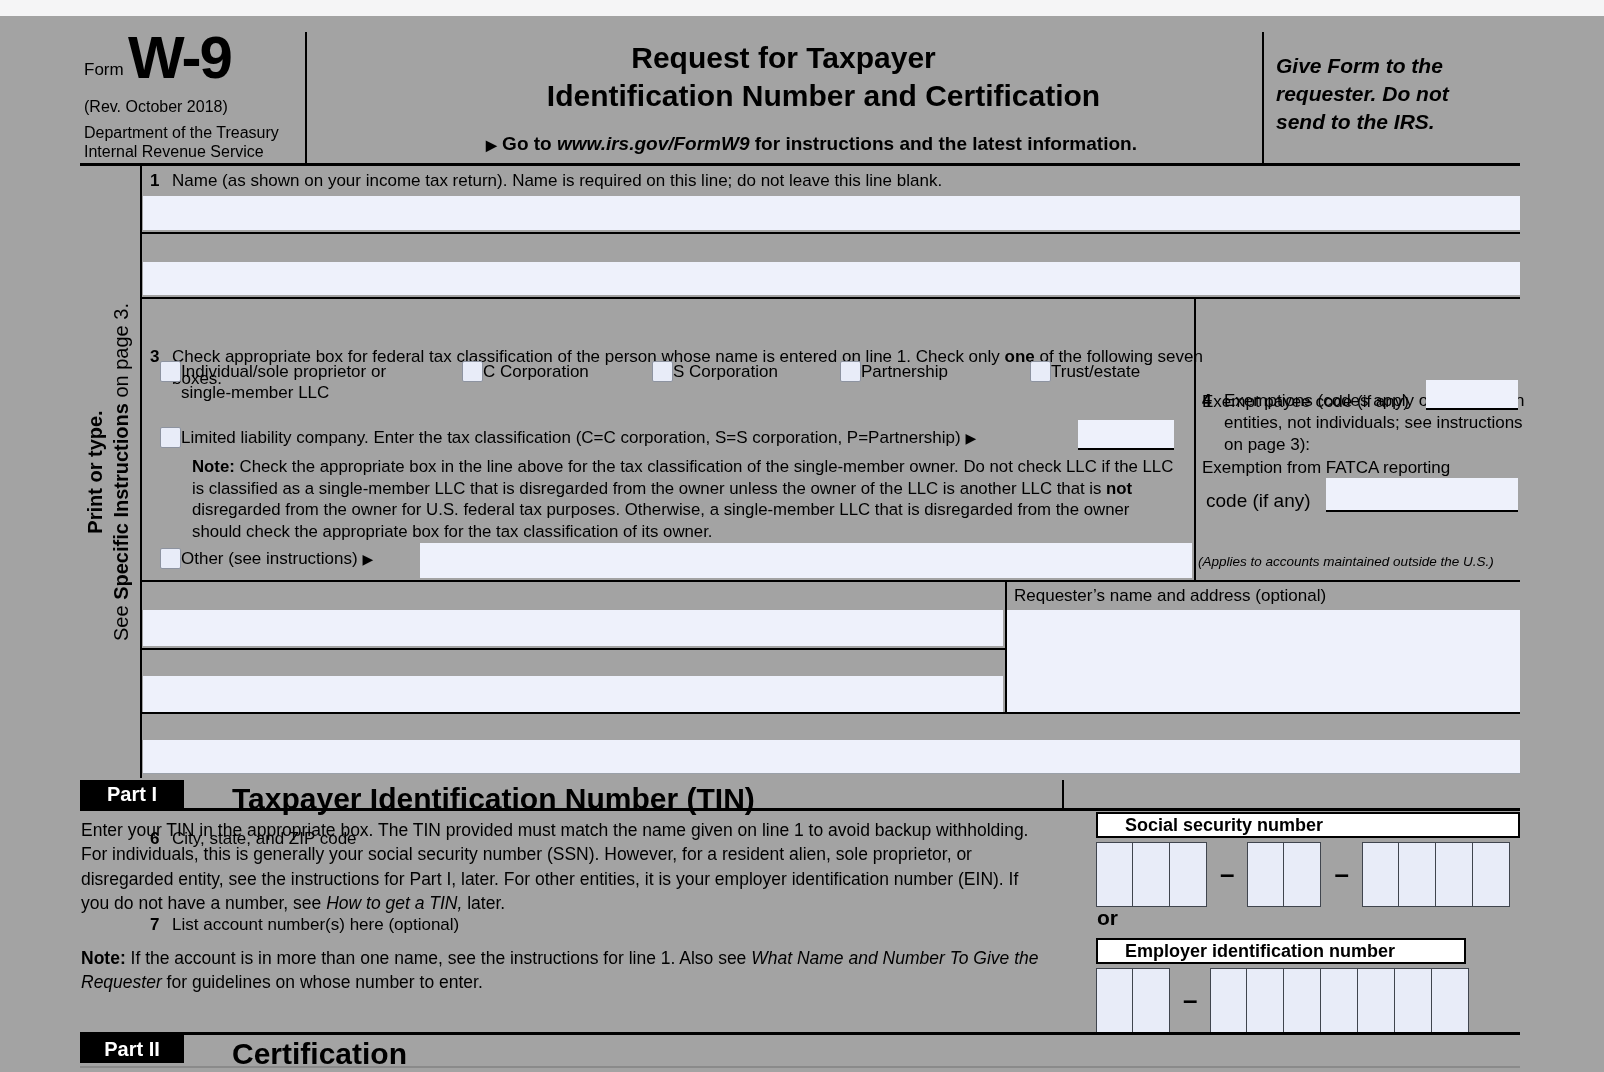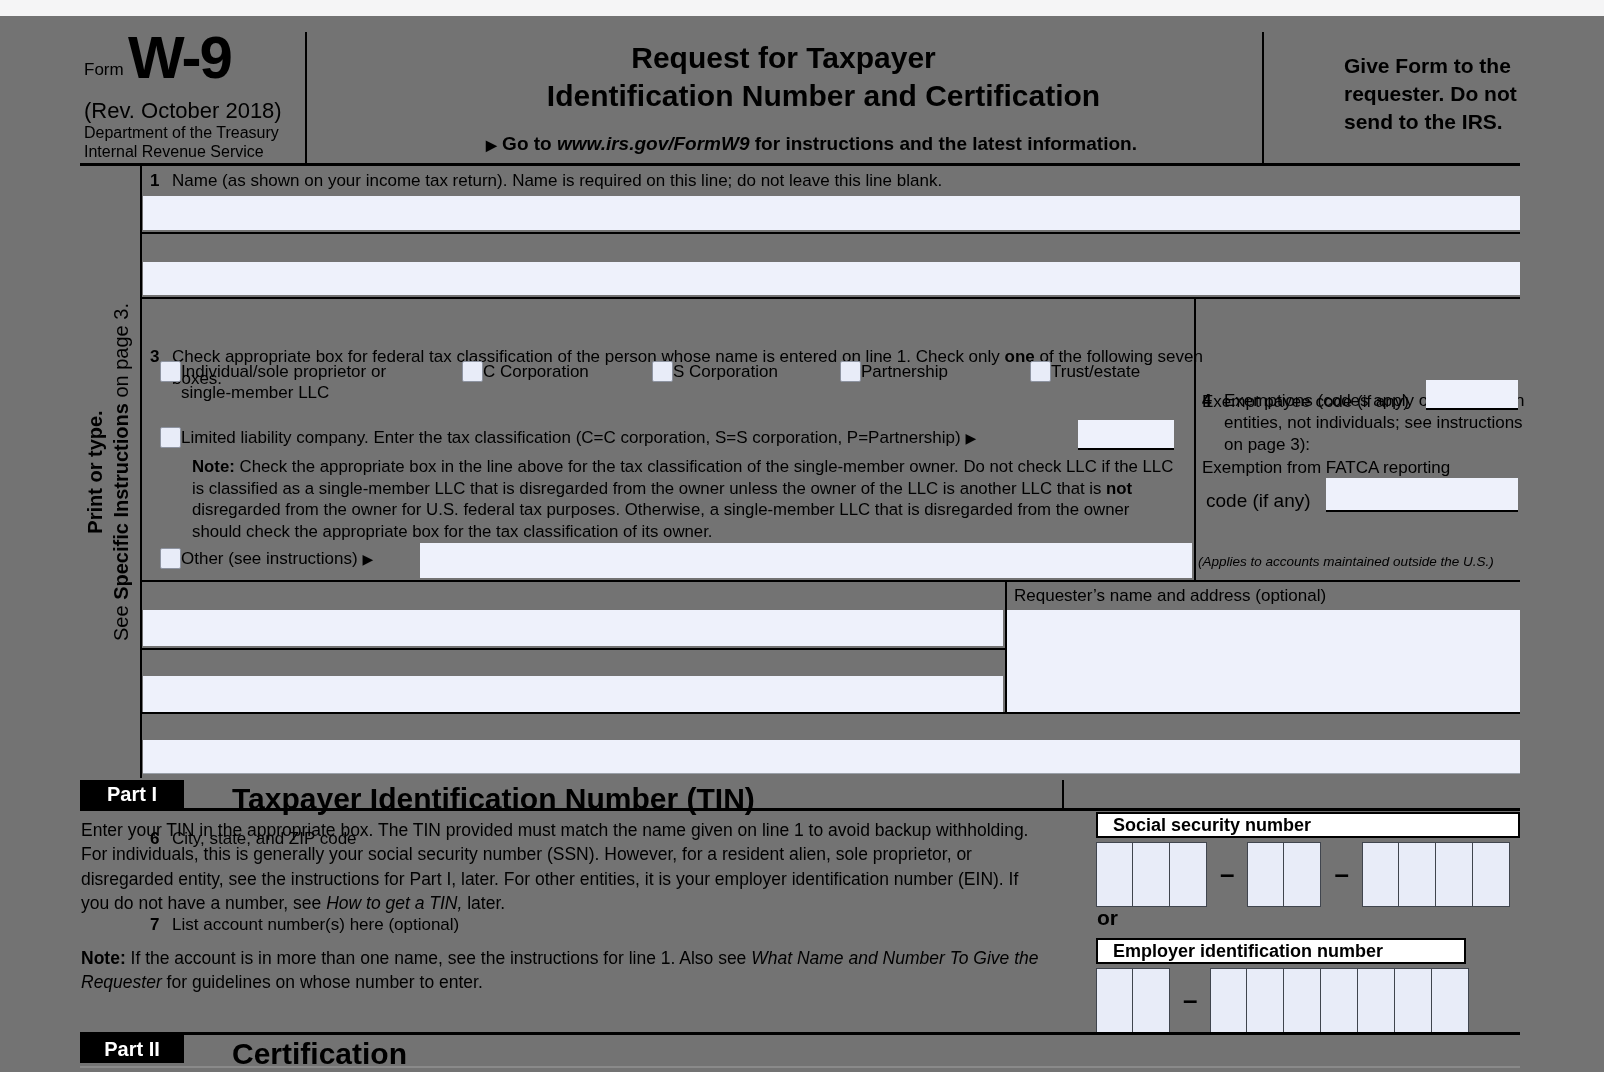--- a/index.html
+++ b/index.html
@@ -1,47 +1,47 @@
 <!DOCTYPE html>
 <html><head>
 <meta charset="utf-8">
 <style>
   html,body{margin:0;padding:0;background:#fff;font-family:"Liberation Sans",sans-serif;color:#000;}
-  #page{position:relative;width:1604px;height:1072px;background:#737373;overflow:hidden;}
+  #page{position:relative;width:1604px;height:1072px;background:#a3a3a3;overflow:hidden;}
   .abs{position:absolute;}
   .topstrip{left:0;top:0;width:1604px;height:16px;background:#f5f5f6;}
   .hline{background:#000;}
   .grayline{background:#8a8a8a;}
   .vline{background:#000;width:2px;}
   
   .form-word{font-size:17px;}
   .form-number{font-size:60px;font-weight:700;letter-spacing:-2px;line-height:1;}
   .small{font-size:16px;line-height:19px;}
-  .rev{font-size:22px;}
+  .rev{font-size:16px;}
   .title{width:957px;text-align:center;font-weight:700;font-size:30px;line-height:36px;}
   .goto{width:957px;text-align:center;font-weight:700;font-size:19px;padding-left:28px;}
   .goto .it{font-style:italic;}
   .giveform{font-weight:700;font-size:21px;line-height:28px;}
   
   .numlabel{position:relative;padding-left:22px;font-size:17px;line-height:22px;}
   .numlabel .num{position:absolute;left:0;top:0;font-weight:700;}
   .b{font-weight:700;}
   .i{font-style:italic;}
   .field{background:#eef1fb;}
   .ufield{background:#eef1fb;border-bottom:2px solid #000;}
   .cbrow{display:flex;align-items:flex-start;gap:0;font-size:17px;line-height:21px;}
   .cb{flex:0 0 auto;width:19px;height:19px;background:#e8ecf8;border:1.5px solid #8d93a0;border-radius:2px;}
   .note{font-size:16.8px;line-height:21.5px;}
   .smallitalic{font-size:13.5px;font-style:italic;}
   
   .parttag{width:104px;height:28px;background:#000;color:#fff;font-weight:700;font-size:20px;display:flex;align-items:center;justify-content:center;}
   .parttitle{font-weight:700;font-size:30px;}
   .para{font-size:17.5px;line-height:24.3px;}
   
-  .tinlabelbox{border:2px solid #000;height:26px;display:flex;align-items:center;padding-left:15px;font-weight:700;font-size:18px;box-sizing:border-box;background:#fff;}
+  .tinlabelbox{border:2px solid #000;height:26px;display:flex;align-items:center;padding-left:27px;font-weight:700;font-size:18px;box-sizing:border-box;background:#fff;}
   .cellrow{display:flex;align-items:center;}
   .cellgroup{display:flex;}
   .cell{width:37px;height:65px;background:#e8ecf8;border:1.5px solid #40454e;border-left:none;box-sizing:border-box;}
   .cellgroup .cell:first-child{border-left:1.5px solid #40454e;}
   .dash{font-weight:700;font-size:26px;margin:0 13px;}
   .orlabel{font-weight:700;font-size:21px;}
   .arrow{font-size:14px;}
   
   .sidebar{width:400px;text-align:center;transform:rotate(-90deg);font-size:20px;line-height:26px;}
 </style>
@@ -59,21 +59,21 @@
   <div class="abs small" style="left:84px;top:142px;">Internal Revenue Service</div>
 
   <div class="abs vline" style="left:305px;top:32px;height:131px;"></div>
 
   <div class="abs title" style="left:305px;top:40px;">Request for Taxpayer</div>
   <div class="abs title" style="left:305px;top:78px;padding-left:40px;">Identification Number and Certification</div>
   <div class="abs goto" style="left:305px;top:133px;"><span class="arrow">▶</span><span> Go to </span><span class="it">www.irs.gov/FormW9</span><span> for instructions and the latest information.</span></div>
 
   <div class="abs vline" style="left:1262px;top:32px;height:131px;"></div>
 
-  <div class="abs giveform" style="left:1344px;top:52px;">
+  <div class="abs giveform" style="left:1276px;top:52px;font-style:italic;">
     <div>Give Form to the</div>
     <div>requester. Do not</div>
     <div>send to the IRS.</div>
   </div>
 
   <div class="abs hline" style="left:80px;top:163px;width:1440px;height:3px;"></div>
 
   <div class="abs sidebar" style="left:-92px;top:446px;">
     <div class="b">Print or type.</div>
     <div><span>See </span><span class="b">Specific Instructions</span><span> on page 3.</span></div>

